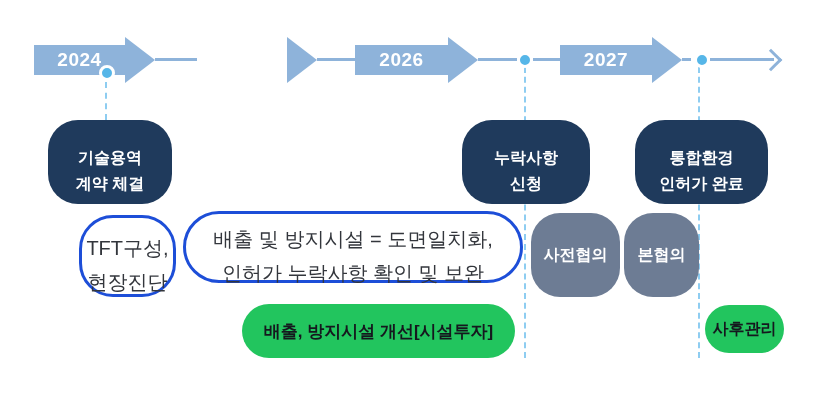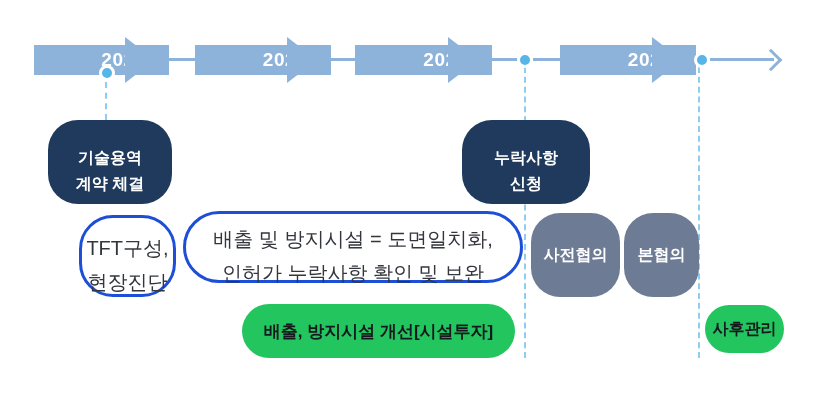--- a/index.html
+++ b/index.html
@@ -10,21 +10,20 @@
     overflow:hidden;
     font-family:"Liberation Sans","DejaVu Sans",sans-serif;
   }
   
   .year-bar{
     position:absolute;top:45px;height:30px;
     background:#8eb3da;
     display:flex;align-items:center;justify-content:center;
     color:#ffffff;font-weight:bold;font-size:19px;letter-spacing:.5px;
     z-index:2;
-    padding-left:44px;
   }
   .tri{
     position:absolute;top:37px;width:0;height:0;
     border-top:23px solid transparent;
     border-bottom:23px solid transparent;
     border-left:30px solid #8eb3da;
     z-index:2;
   }
   .conn{
     position:absolute;top:58px;height:3px;background:#8eb3da;z-index:1;
@@ -78,23 +77,20 @@
   <div class="conn" style="left:533px;width:28px;"></div>
   <div class="conn" style="left:682px;width:9px;"></div>
   <div class="conn" style="left:710px;width:64px;"></div>
   <div class="arrowhead"></div>
 
   <div class="year-bar" style="left:34px;width:91px;">
       <span>2024</span>
     </div>
   <div class="tri" style="left:125px;"></div>
 
-  <div class="year-bar" style="left:195px;width:92px;">
-      <span>2025</span>
-    </div>
   <div class="tri" style="left:287px;"></div>
 
   <div class="year-bar" style="left:355px;width:93px;">
       <span>2026</span>
     </div>
   <div class="tri" style="left:448px;"></div>
 
   <div class="year-bar" style="left:560px;width:92px;">
       <span>2027</span>
     </div>
@@ -104,20 +100,24 @@
   <div class="dot" style="left:517px;top:52px;"></div>
   <div class="dot" style="left:694px;top:52px;"></div>
 
   <div class="bubble navy" style="left:48px;top:120px;width:124px;height:84px;">
     <span class="multiline">기술용역
 계약 체결</span>
   </div>
   <div class="bubble navy" style="left:462px;top:120px;width:128px;height:84px;">
     <span class="multiline">누락사항
 신청</span>
+  </div>
+  <div class="bubble navy" style="left:635px;top:120px;width:133px;height:84px;">
+    <span class="multiline">통합환경
+인허가 완료</span>
   </div>
 
   <div class="bubble outline" style="left:79px;top:215px;width:97px;height:82px;border-radius:34px;">
     <span class="multiline">TFT구성,
 현장진단</span>
   </div>
   <div class="bubble outline" style="left:183px;top:211px;width:340px;height:72px;border-radius:44px;">
     <span class="multiline">배출 및 방지시설 = 도면일치화,
 인허가 누락사항 확인 및 보완</span>
   </div>

